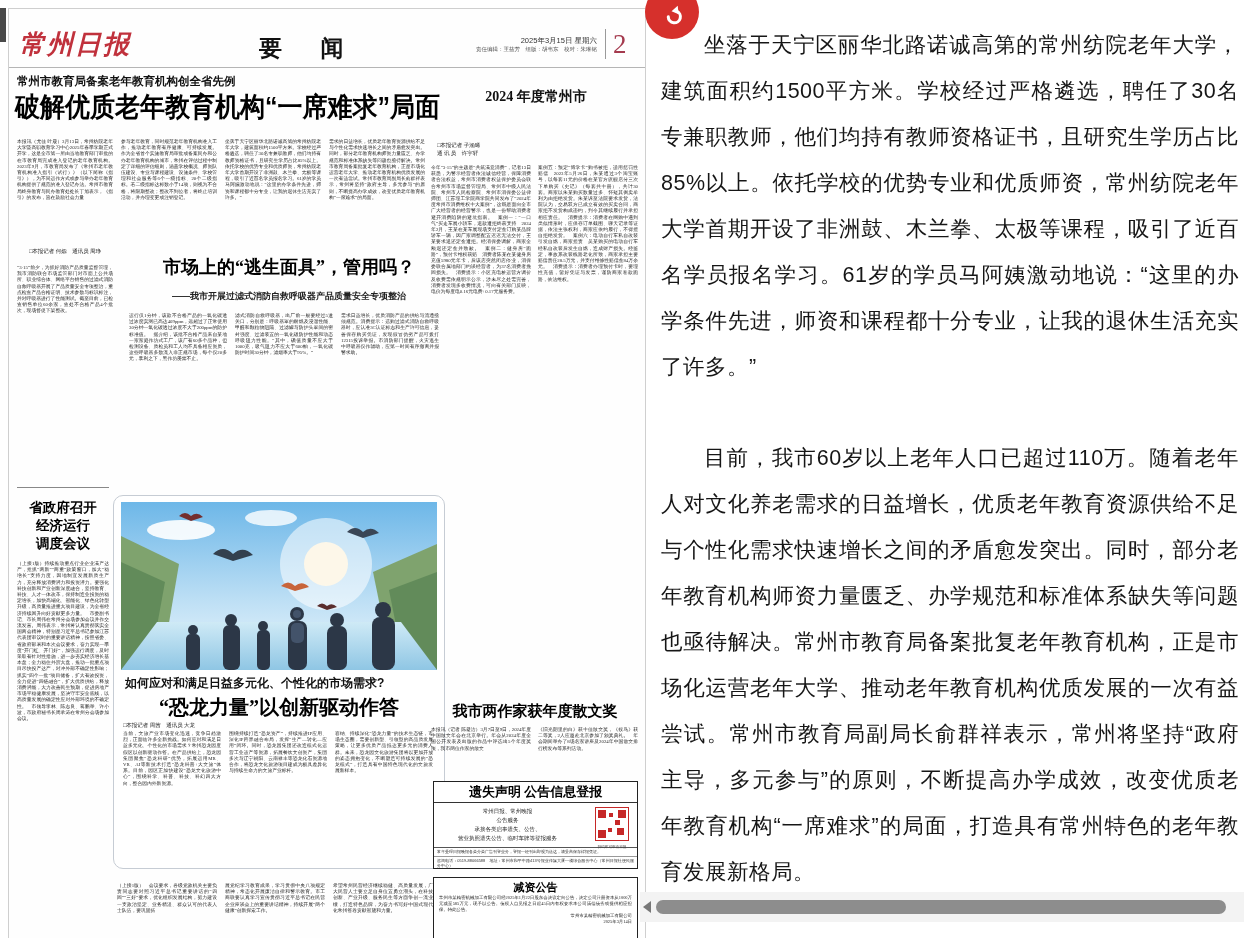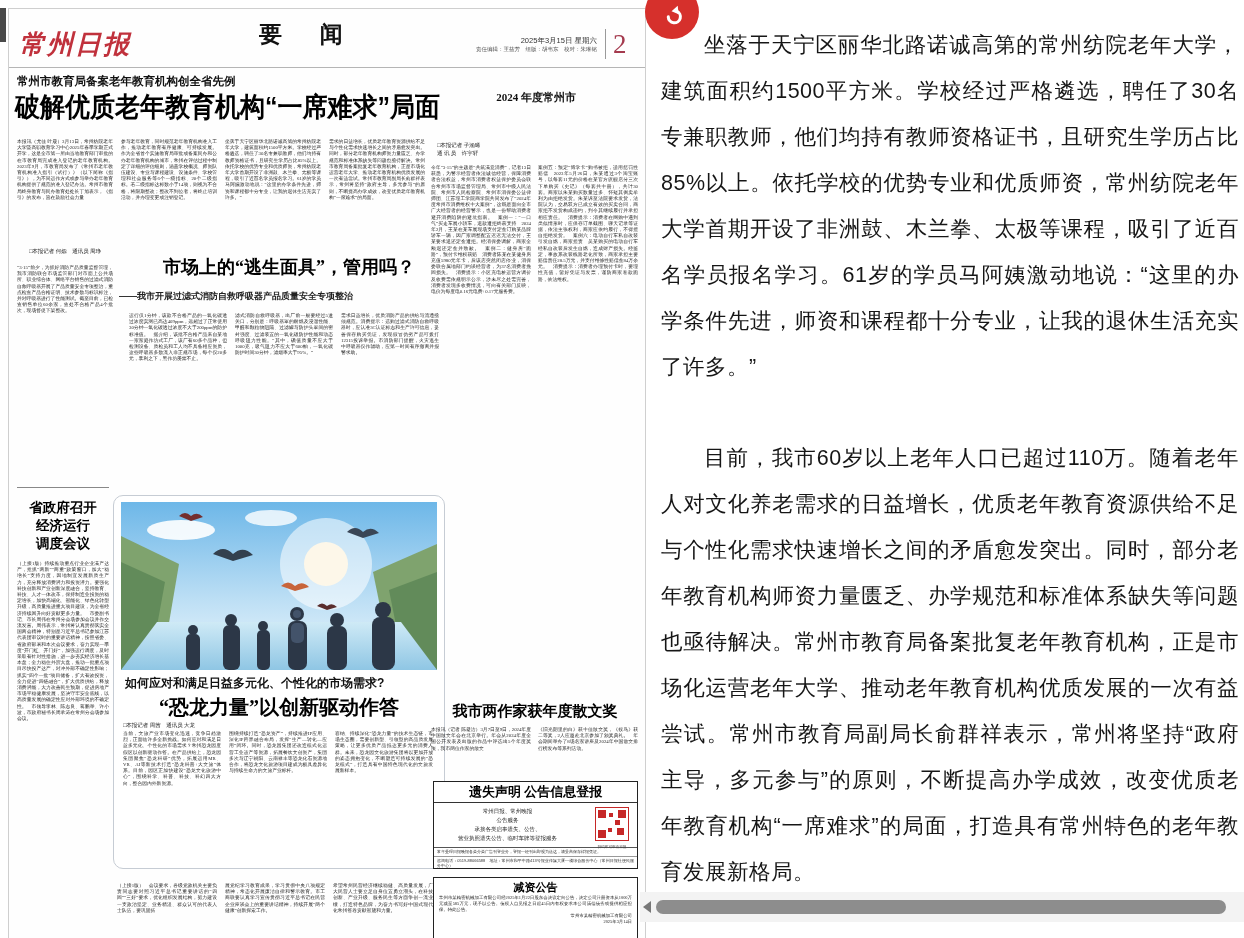--- a/index.html
+++ b/index.html
@@ -6,49 +6,49 @@
   #app{position:relative;width:1244px;height:938px;overflow:hidden;background:#fff;
        font-family:"Liberation Sans",sans-serif;}
   
   .np-page{position:absolute;left:8px;top:8px;width:638px;height:930px;background:#fefefe;
            border:1px solid #cfcfcf;border-bottom:none;box-sizing:border-box;}
   .np-page *{box-sizing:border-box;}
   .abs{position:absolute;}
   .corner-notch{position:absolute;left:0;top:8px;width:6px;height:34px;background:#4a4a4a;}
   .masthead-logo{left:10px;top:18px;font-family:"Liberation Serif",serif;font-weight:bold;
                  font-style:italic;font-size:26px;color:#c0313c;letter-spacing:2px;}
-  .section-title{left:250px;top:10px;font-family:Liberation Serif, serif;font-weight:bold;
+  .section-title{left:250px;top:24px;font-family:Liberation Sans, sans-serif;font-weight:bold;
                  font-size:23px;color:#111;letter-spacing:16px;}
   .date-block{left:400px;top:27px;width:188px;text-align:right;color:#333;}
   .date-line{font-size:7.5px;line-height:9px;}
   .editors-line{font-size:5.5px;line-height:8px;color:#555;}
   .page-no{left:596px;top:20px;border-left:1px solid #9a9a9a;padding-left:7px;
            font-family:"Liberation Serif",serif;font-size:27px;color:#a43a4e;line-height:30px;}
   .header-rule{left:0;top:58px;width:636px;height:1px;background:#b5b5b5;}
   
   .kicker-main{left:8px;top:65px;font-size:11.5px;font-weight:bold;color:#111;text-align:right;}
   .headline-main{left:6px;top:80px;width:424px;font-size:25px;font-weight:900;color:#000;
                  letter-spacing:0px;transform:scaleY(1.08);transform-origin:top left;white-space:nowrap;}
   .tiny{font-family:"Liberation Serif",serif;font-size:4.8px;line-height:6.2px;color:#262626;
         text-align:justify;overflow:hidden;}
   .byline-tiny{font-family:"Liberation Serif",serif;font-size:5.5px;line-height:8px;color:#222;
                text-align:center;overflow:hidden;}
   .headline-mask{left:118px;top:246px;width:324px;text-align:center;
                  font-family:"Liberation Serif",serif;font-weight:bold;font-size:18px;color:#000;}
-  .subhead-mask{left:110px;top:281px;width:340px;font-size:9px;
+  .subhead-mask{left:110px;top:281px;width:340px;text-align:center;font-size:9px;
                 font-weight:bold;color:#222;}
   .gov-rule{left:8px;top:478px;width:92px;height:1px;background:#888;}
   .headline-gov{left:8px;top:490px;width:92px;text-align:center;font-family:"Liberation Serif",serif;
                 font-weight:bold;font-size:13.5px;line-height:18px;color:#000;}
   .dino-box{left:104px;top:486px;width:332px;height:374px;border:1px solid #c6ccd4;border-radius:10px;background:#fff;}
   .dino-kicker{left:116px;top:666px;width:310px;font-size:12px;font-weight:bold;color:#111;}
   .headline-dino{left:104px;top:685px;width:332px;text-align:center;font-family:"Liberation Serif",serif;
                  font-weight:bold;font-size:20px;color:#000;}
   .headline-consumer{left:424px;top:76px;width:206px;text-align:center;font-family:"Liberation Serif",serif;
-                     font-weight:bold;font-size:11px;line-height:24px;color:#111;}
+                     font-weight:bold;font-size:14px;line-height:24px;color:#111;}
   .headline-essay{left:422px;top:693px;width:208px;text-align:center;font-weight:900;font-size:15px;color:#000;}
   .ad-box{border:1.5px solid #222;background:#fff;}
   .ad-title{text-align:center;font-family:"Liberation Serif",serif;font-weight:bold;}
   .qr{position:absolute;right:8px;top:22px;width:34px;height:34px;border:1.5px solid #c62828;}
   .qr i{position:absolute;background:#c62828;}
   .qr-cap{position:absolute;right:2px;top:58px;width:46px;font-size:3.6px;color:#444;text-align:center;}
   
   .reader{position:absolute;left:648px;top:0;width:596px;height:938px;background:#fff;}
   .back-btn{position:absolute;left:645px;top:-15px;width:54px;height:54px;border-radius:50%;
             background:#d6302c;cursor:pointer;}

